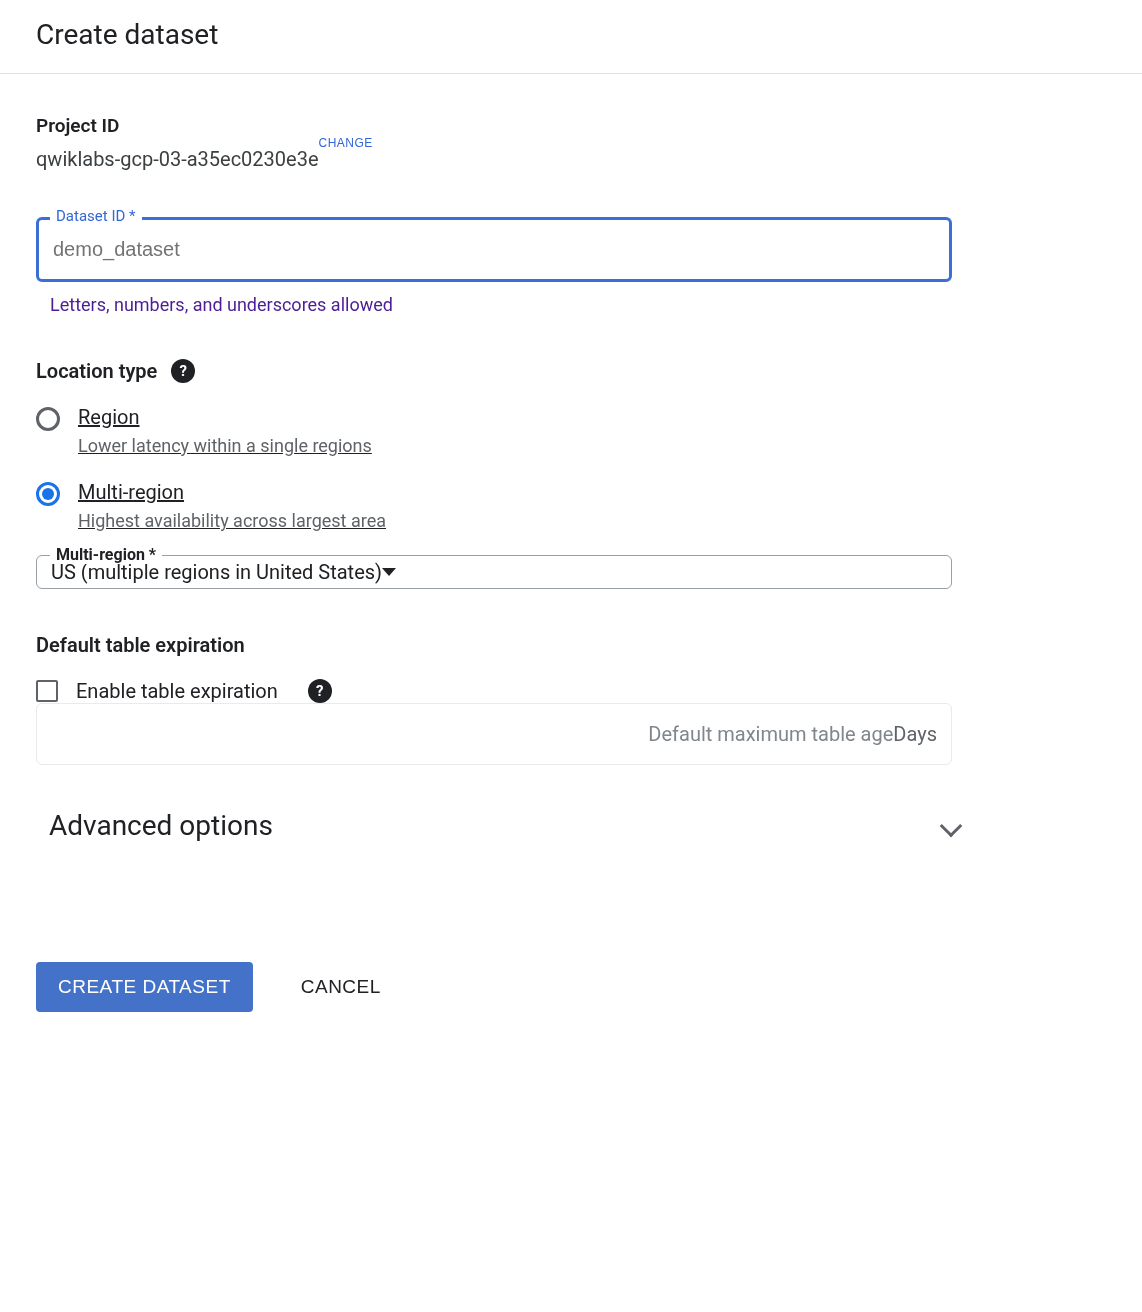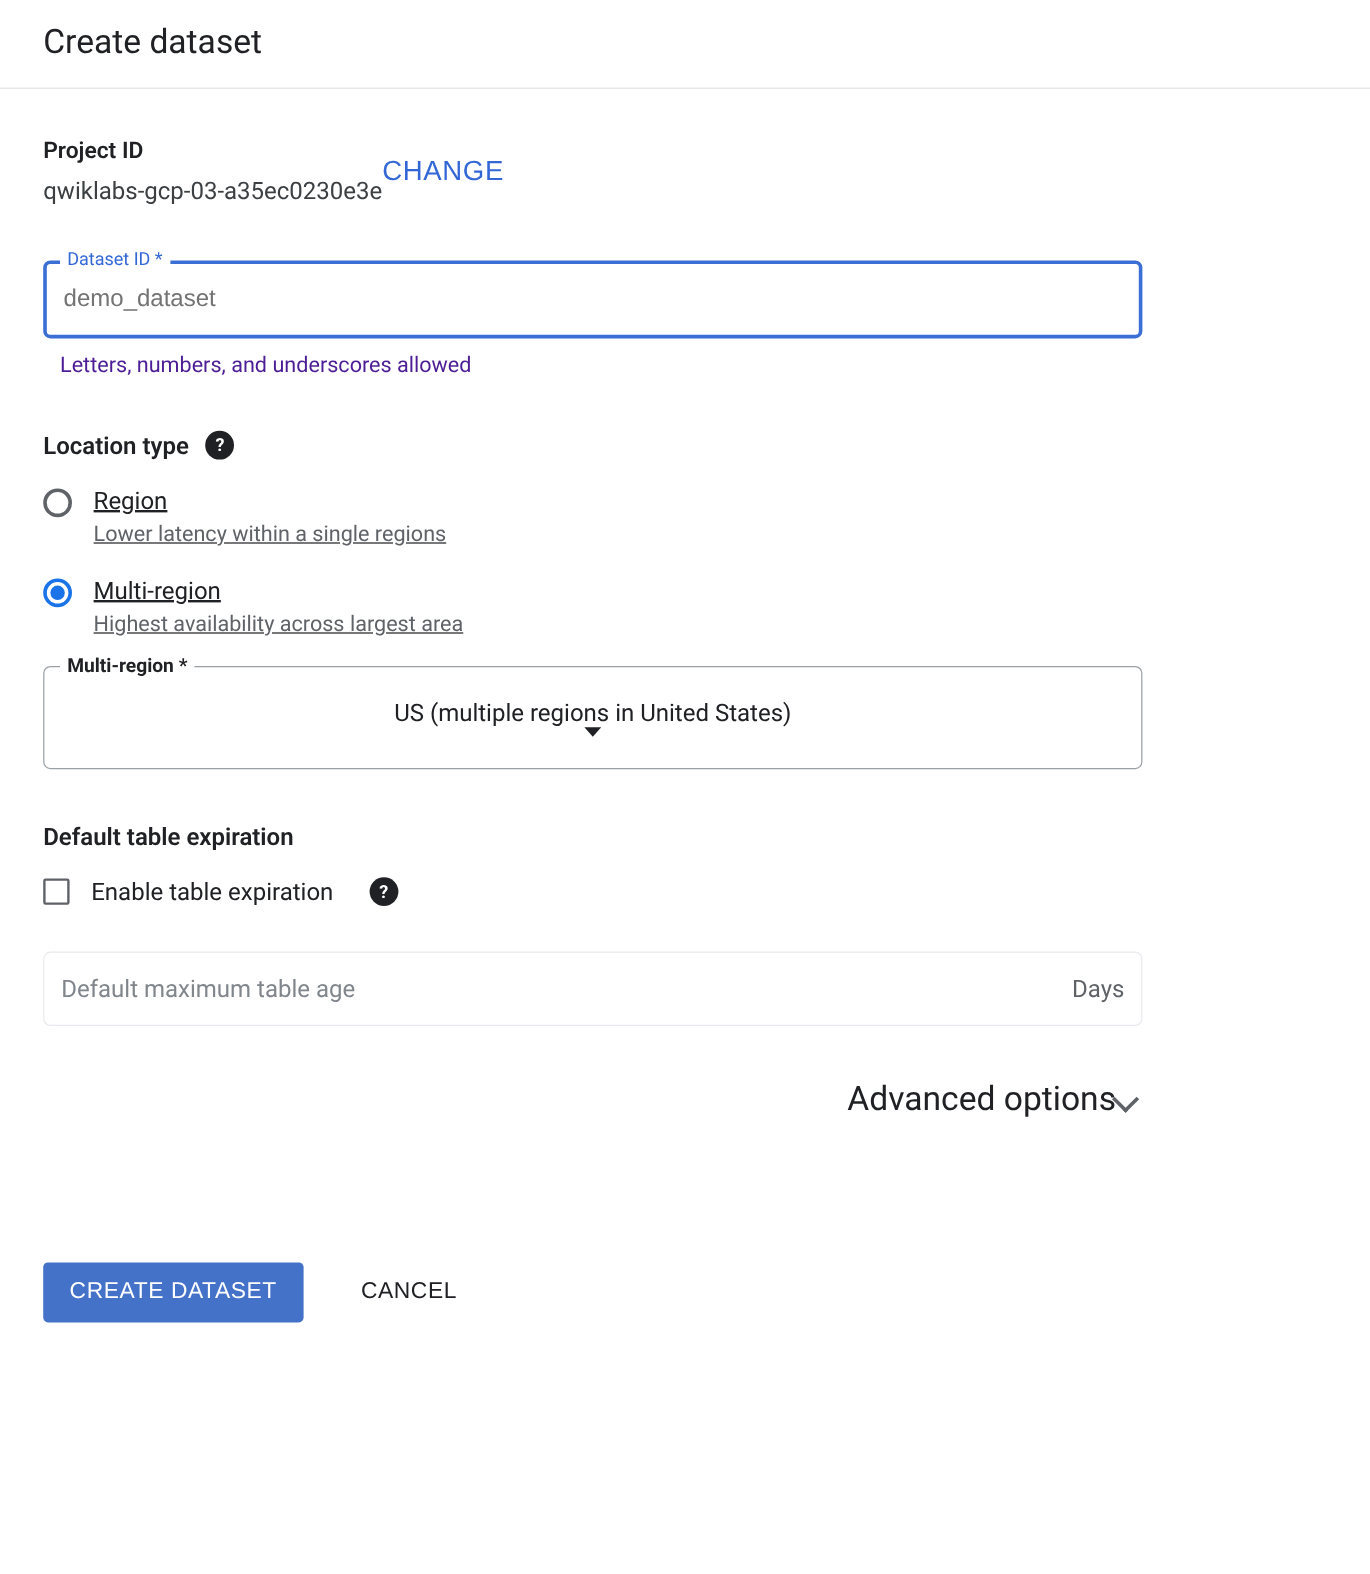--- a/index.html
+++ b/index.html
@@ -36,21 +36,21 @@
 }
 .project-value {
   font-size: 20px;
   font-weight: 400;
   color: #3c4043;
 }
 .change-btn {
   background: none;
   border: none;
   color: #3367d6;
-  font-size: 23px;
+  font-size: 12px;
   font-weight: 500;
   letter-spacing: 0.5px;
   cursor: pointer;
   padding-right: 160px;
 }
 .field-wrap {
   position: relative;
   margin-bottom: 12px;
 }
 .field-label {
@@ -153,27 +153,26 @@
   background: #fff;
   padding: 0 6px;
   font-size: 16px;
   font-weight: 700;
   color: #202124;
 }
 .select {
   width: 100%;
   border: 1px solid #9aa0a6;
   border-radius: 6px;
-  padding: 26px 14px;
-  font-size: 20px;
-  color: #202124;
-  display: flex;
-  align-items: center;
-  cursor: pointer;
-  flex-direction: column;
+  padding: 4px 14px;
+  font-size: 20px;
+  color: #202124;
+  display: flex;
+  align-items: center;
+  cursor: pointer;
 }
 .caret {
   width: 0; height: 0;
   border-left: 7px solid transparent;
   border-right: 7px solid transparent;
   border-top: 8px solid #202124;
 }
 .checkbox-row {
   display: flex;
   align-items: center;
@@ -186,43 +185,43 @@
   border: 2.5px solid #5f6368;
   border-radius: 2px;
   cursor: pointer;
 }
 .checkbox-label {
   font-size: 20px;
   color: #202124;
 }
 .disabled-input-wrap {
   width: 916px;
-  margin-top: 38px;
   border: 1px solid #e8eaed;
   border-radius: 6px;
   padding: 18px 14px;
   display: flex;
-  justify-content: space-between;
+  justify-content: flex-end;
   align-items: center;
 }
 .disabled-input-wrap .ph {
   font-size: 20px;
   color: #80868b;
 }
 .disabled-input-wrap .suffix {
   font-size: 20px;
   color: #5f6368;
 }
 .advanced {
   margin-top: 44px;
   display: flex;
-  justify-content: flex-end;
+  justify-content: space-between;
   align-items: center;
   width: 916px;
   cursor: pointer;
+  margin-left: 13px;
 }
 .advanced h2 {
   font-size: 28px;
   font-weight: 400;
   color: #202124;
 }
 .chevron {
   width: 16px; height: 16px;
   border-right: 3px solid #5f6368;
   border-bottom: 3px solid #5f6368;

